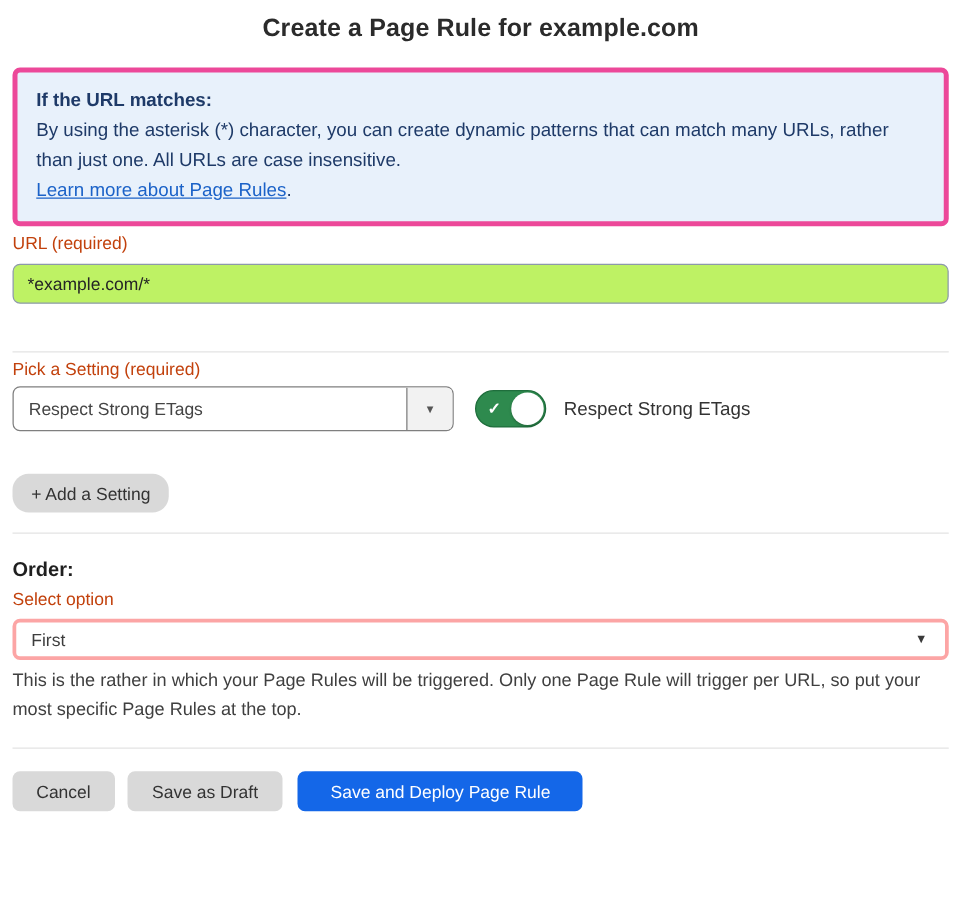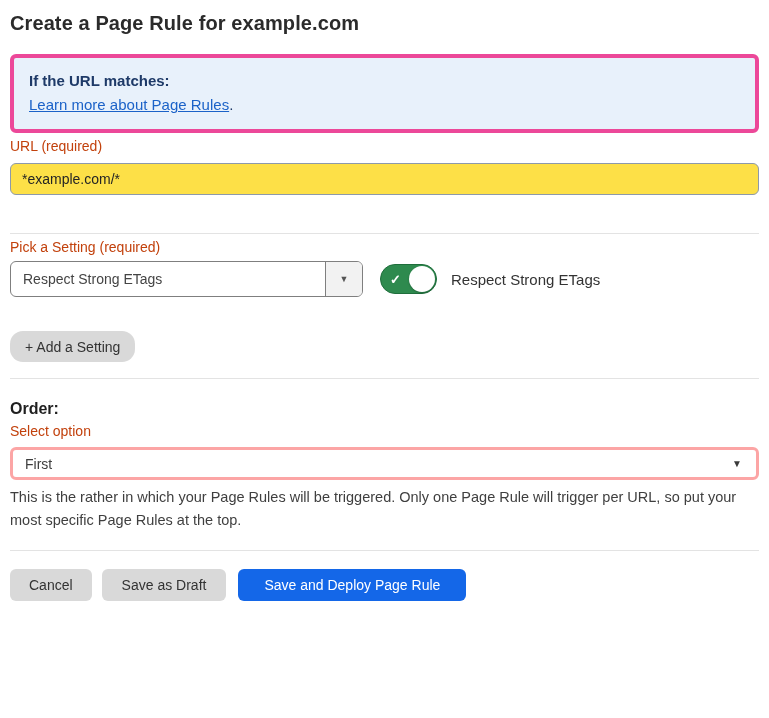--- a/index.html
+++ b/index.html
@@ -10,20 +10,21 @@
     overflow: hidden;
   }
   .page { padding: 10px 10px 0 10px; }
 
   .page-title {
     font-size: 20px;
     font-weight: 700;
     color: #2b2b2b;
     margin-top: 2px;
     letter-spacing: 0.1px;
+    text-align: center;
   }
 
   .info-box {
     margin-top: 19px;
     background: #e8f1fb;
     border: 4px solid #ec4899;
     border-radius: 6px;
     padding: 11px 15px 12px 15px;
     color: #1e3a68;
     font-size: 15px;
@@ -41,21 +42,21 @@
     display: block;
     margin-top: 5px;
     font-size: 14px;
     color: #c2410c;
   }
 
   .url-input {
     margin-top: 9px;
     width: 749px;
     height: 32px;
-    background: #fde047;
+    background: #bef264;
     border: 1px solid #8d99aa;
     border-radius: 6px;
     padding: 0 11px;
     font-size: 14px;
     color: #252525;
     font-family: "Liberation Sans", sans-serif;
     outline: none;
   }
 
   .divider {
@@ -206,20 +207,21 @@
 </style>
 </head>
 <body>
 
 <div class="page">
 
   <h1 class="page-title">Create a Page Rule for example.com</h1>
 
   <div class="info-box">
     <div class="info-heading">If the URL matches:</div>
+    <div class="info-body">By using the asterisk (*) character, you can create dynamic patterns that can match many URLs, rather than just one. All URLs are case insensitive.</div>
     <div><a class="info-link">Learn more about Page Rules</a><span class="info-suffix">.</span></div>
   </div>
 
   <label class="field-label">URL (required)</label>
   <input class="url-input" type="text" value="*example.com/*" style="">
 
   <hr class="divider divider-1">
 
 
   <label class="field-label">Pick a Setting (required)</label>

